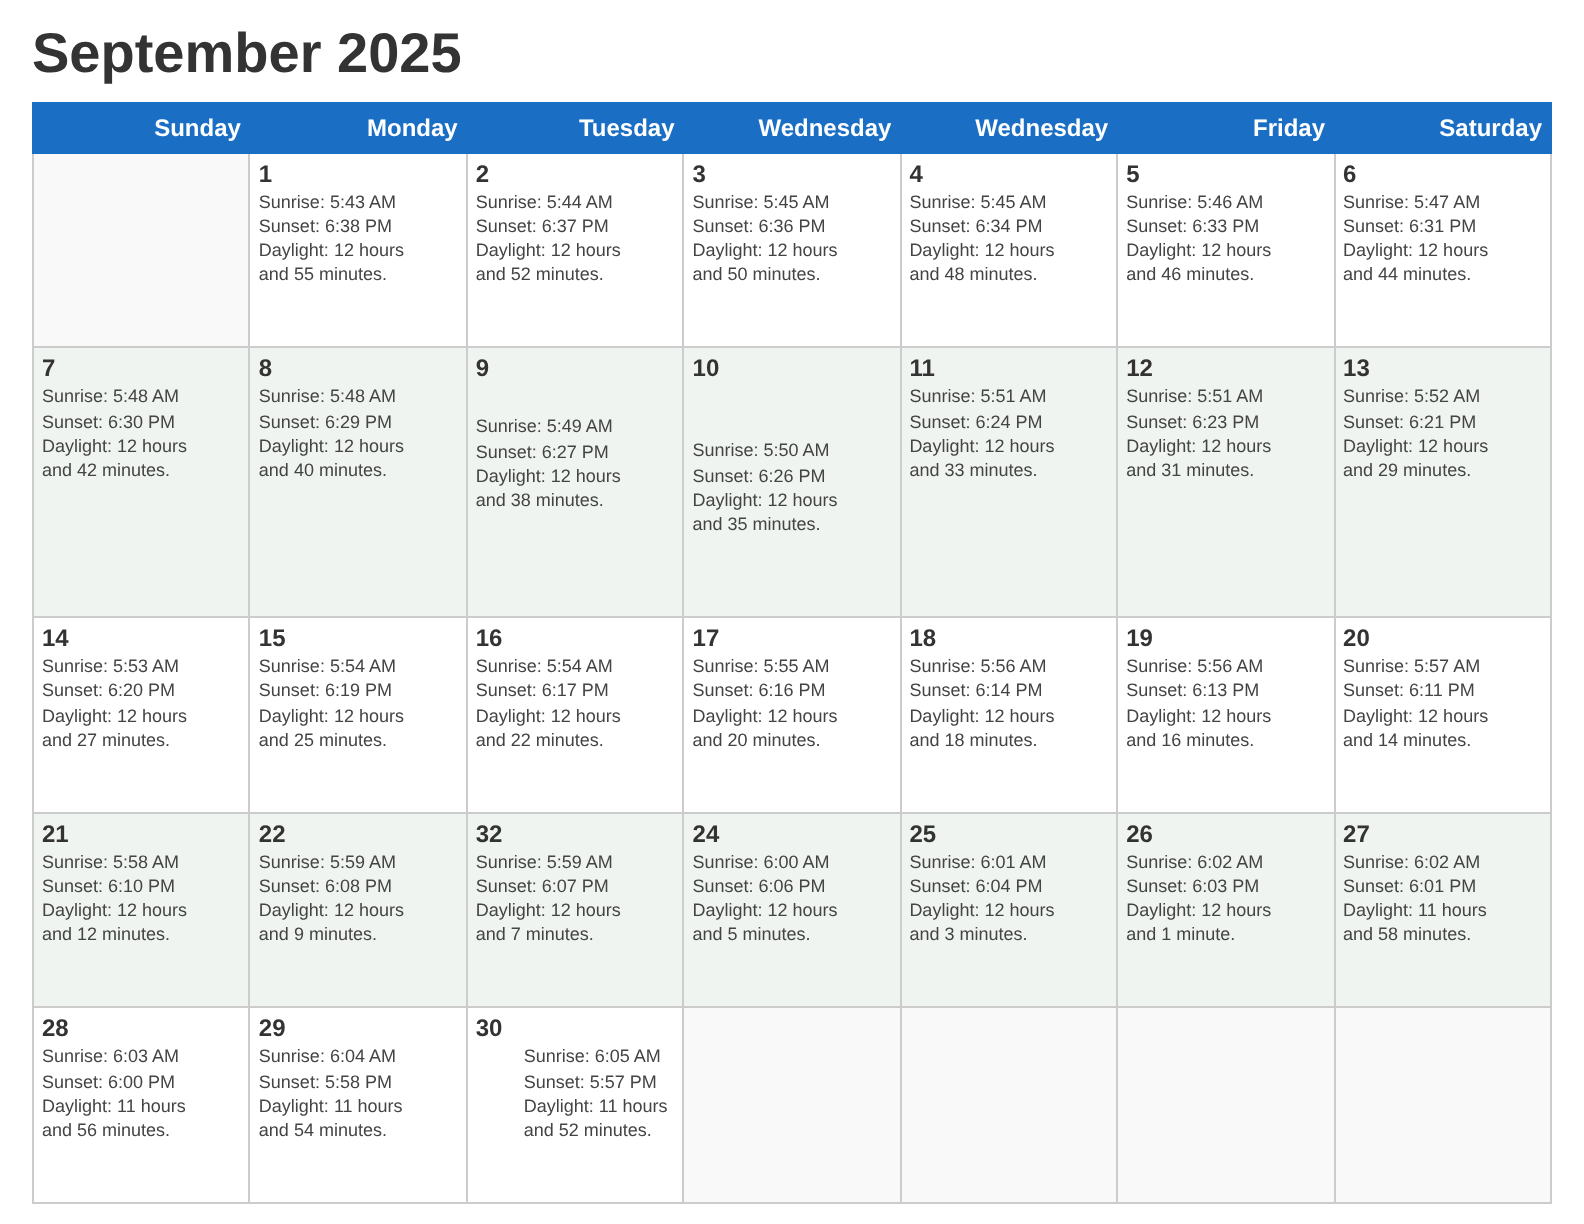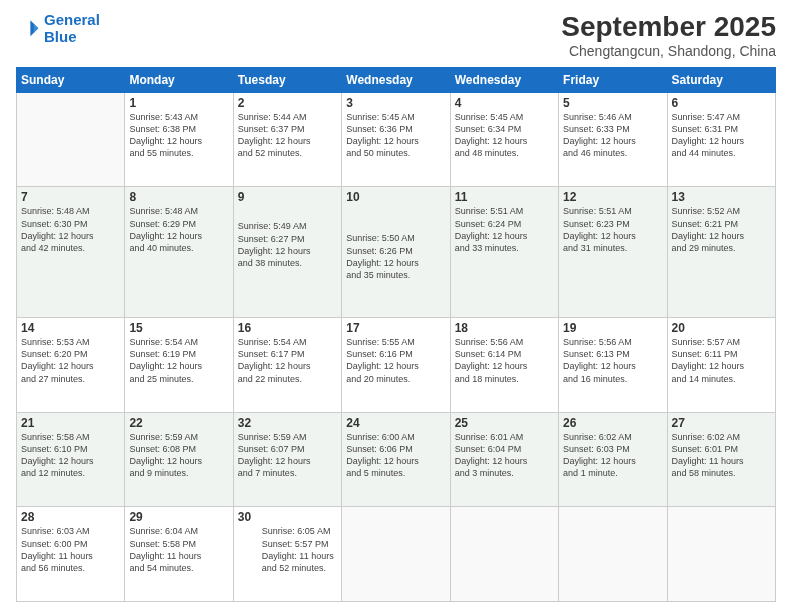--- a/index.html
+++ b/index.html
@@ -60,21 +60,21 @@
       border-collapse: collapse;
       width: 100%;
       table-layout: fixed;
     }
     .calendar th {
       background-color: #1a6fc4;
       color: #fff;
       font-size: 12px;
       font-weight: bold;
       padding: 5px 4px;
-      text-align: left;
+      text-align: right;
       border: 1px solid #1a6fc4;
     }
     .calendar td {
       border: 1px solid #ccc;
       vertical-align: top;
       padding: 3px 4px;
       font-size: 9.5px;
       color: #333;
       background: #fff;
     }
@@ -95,33 +95,22 @@
     }
     .row-shaded td {
       background: #f0f4f0;
     }
   </style>
 </head>
 <body>
 
 <div class="page">
   <div class="header">
-    <div class="logo">
-      <svg class="logo-icon" viewBox="0 0 30 30">
-        <polygon points="18,4 28,14 18,24" fill="#1a6fc4"></polygon>
-        <polygon points="22,8 28,14 22,20" fill="#4fa0e0" opacity="0.6"></polygon>
-      </svg>
-      <div class="logo-text">
-        <div><span>General</span></div>
-        <div><span style="color:#1a6fc4;">Blue</span></div>
-      </div>
-    </div>
     <div class="title-block">
       <div class="month-title">September 2025</div>
-      <div class="subtitle">Chengtangcun, Shandong, China</div>
     </div>
   </div>
 
   <table class="calendar">
     <thead>
       <tr>
         <th>Sunday</th>
         <th>Monday</th>
         <th>Tuesday</th>
         <th>Wednesday</th>

